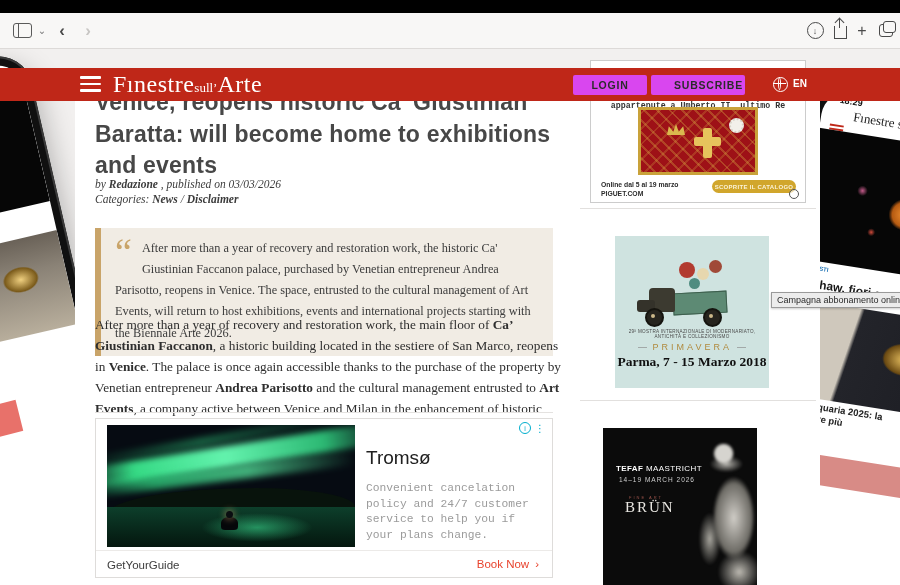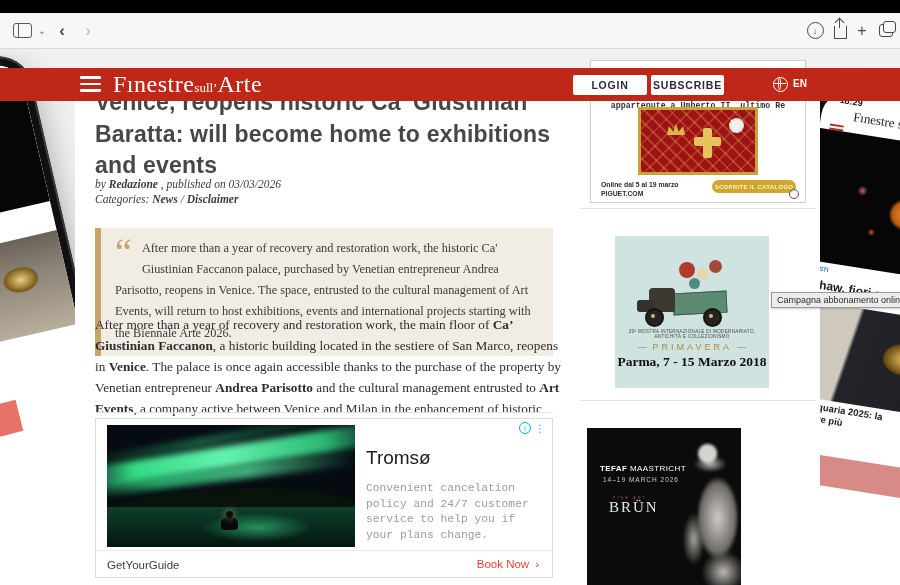--- a/index.html
+++ b/index.html
@@ -32,21 +32,21 @@
   .tabs-glyph{width:12px;height:11px;border:1.4px solid #4a4a4a;border-radius:3px;position:relative;}
   .tabs-glyph::before{content:"";position:absolute;left:2.5px;top:-4px;width:11px;height:10px;border:1.4px solid #4a4a4a;border-radius:3px;background:#f8f7f6;}
 
   
   .redbar{left:0;top:48px;width:900px;height:33px;background:#bf2718;z-index:40;margin-top:20px;}
   .burger{left:80px;top:8px;width:21px;height:16px;display:flex;flex-direction:column;justify-content:space-between;cursor:pointer;}
   .burger i{display:block;height:2.6px;background:#fff;border-radius:1px;}
   .logo{left:113px;top:3px;color:#fff;font-family:"Liberation Serif","DejaVu Serif",serif;white-space:nowrap;}
   .logo .big{font-size:24px;letter-spacing:.5px;}
   .logo .small{font-size:13px;}
-  .hdr-btn{top:7px;height:20px;background:#ffffff;color:#2b2b2b;font-size:10.5px;font-weight:bold;
+  .hdr-btn{top:7px;height:20px;background:#d946ef;color:#2b2b2b;font-size:10.5px;font-weight:bold;
            letter-spacing:.8px;display:flex;align-items:center;justify-content:center;border-radius:2px;cursor:pointer;}
   .globe{left:773px;top:9px;width:13px;height:13px;border:1.3px solid #fff;border-radius:50%;position:absolute;}
   .globe::before{content:"";position:absolute;left:4.2px;top:-1px;width:3px;height:13px;border:1px solid #fff;border-radius:50%;box-sizing:border-box;}
   .globe::after{content:"";position:absolute;left:-1px;top:5.2px;width:13px;height:1px;background:#fff;}
   .lang{left:793px;top:10px;color:#fff;font-size:10px;font-weight:bold;}
 
   
   .content{left:75px;top:81px;width:745px;height:504px;background:#fff;z-index:10;}
   .h1{left:20px;top:6px;width:482px;font-size:23px;line-height:1.37;font-weight:700;color:#474747;letter-spacing:.2px;}
   .meta{left:20px;font-family:"Liberation Serif","DejaVu Serif",serif;font-style:italic;font-size:11.5px;color:#3c3c3c;}
@@ -109,21 +109,21 @@
   .cab{position:absolute;left:34px;top:44px;width:26px;height:24px;background:#3c3a30;border-radius:4px 4px 2px 2px;}
   .hood{position:absolute;left:22px;top:56px;width:18px;height:12px;background:#34322a;border-radius:3px;}
   .wheel{position:absolute;top:64px;width:15px;height:15px;background:#26241e;border-radius:50%;border:2px solid #15140f;}
   .wheel::after{content:"";position:absolute;left:4px;top:4px;width:4px;height:4px;background:#cbb88a;border-radius:50%;}
   .m-name{font-family:"Liberation Serif","DejaVu Serif",serif;font-size:16.5px;font-weight:bold;color:#151515;letter-spacing:.3px;margin-top:2px;}
   .m-tag{font-size:4.6px;color:#4a4a4a;letter-spacing:.3px;margin-top:1px;}
   .m-season{font-size:9px;color:#b08a3e;letter-spacing:3px;margin-top:3px;}
   .m-season .dash{color:#8a8a8a;letter-spacing:0;}
   .m-date{font-family:"Liberation Serif",serif;font-size:13.5px;font-weight:bold;color:#101010;margin-top:2px;}
 
-  .s-card3{left:512px;top:347px;width:154px;height:157px;background:#0b0b0b;overflow:hidden;}
+  .s-card3{left:528px;top:347px;width:154px;height:157px;background:#0b0b0b;overflow:hidden;}
   .statue{position:absolute;right:-8px;top:12px;width:92px;height:150px;filter:blur(1px);
     background:
       radial-gradient(circle 10px at 55% 9%, #d6d4cf 8px, transparent 11px),
       radial-gradient(ellipse 24px 12px at 58% 16%, #b8b6b0, transparent 70%),
       radial-gradient(ellipse 28px 55px at 66% 52%, #cfccc6, #6e6c66 62%, transparent 76%),
       radial-gradient(ellipse 16px 38px at 40% 66%, #a9a79f, transparent 70%),
       radial-gradient(ellipse 30px 30px at 72% 88%, #bdbab2, transparent 72%);}
   .t-line1{left:13px;top:36px;color:#fff;font-size:8px;letter-spacing:.4px;}
   .t-line1 b{font-weight:800;}
   .t-line2{left:16px;top:48px;color:#cfcfcf;font-size:6.5px;letter-spacing:1px;}
@@ -356,18 +356,18 @@
   </div>
 
   <div class="abs redbar">
     <div class="abs burger">
         <i></i>
         <i></i>
         <i></i>
       </div>
     <div class="abs logo"><span class="big">Fınestre</span><span class="small">sull’</span><span class="big">Arte</span></div>
     <div class="abs hdr-btn" style="left:573px;width:74px;">LOGIN</div>
-    <div class="abs hdr-btn" style="left:651px;width:73px;">SUBSCRIBE</div>
+    <div class="abs hdr-btn" style="left:651px;width:73px;padding-left:21px;">SUBSCRIBE</div>
     <span class="globe"></span>
     <div class="abs lang">EN</div>
   </div>
 
 </div>
 
 </body></html>

